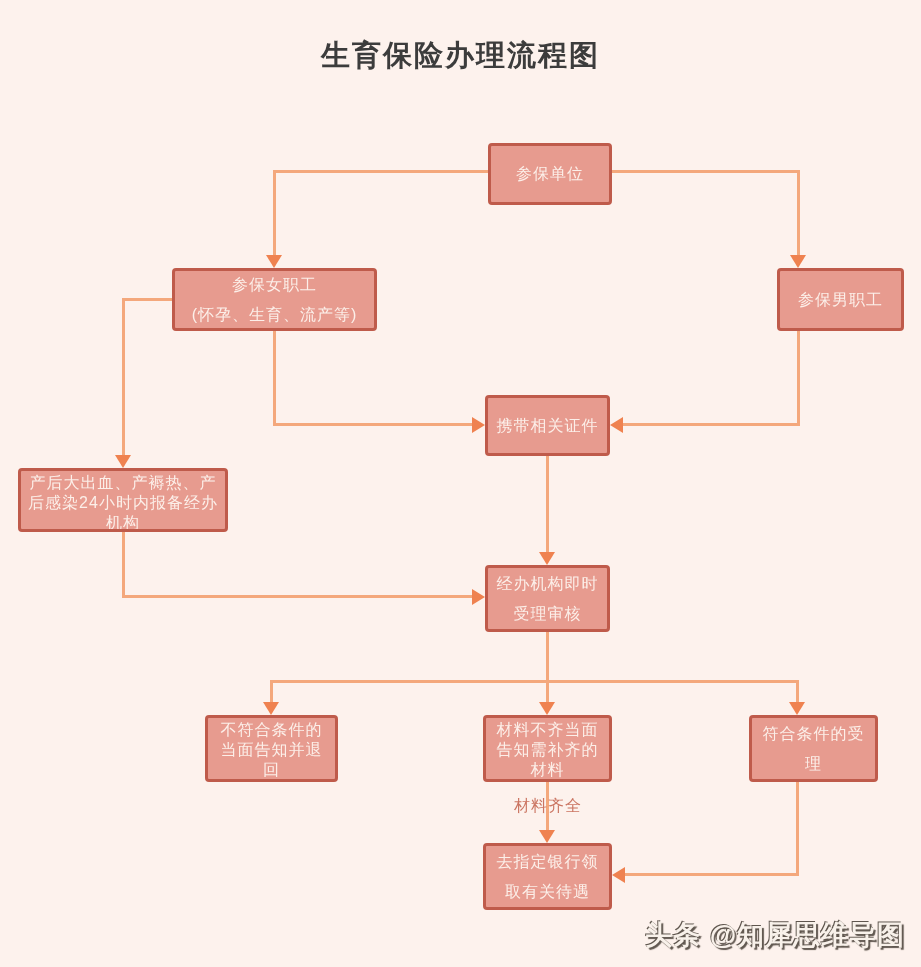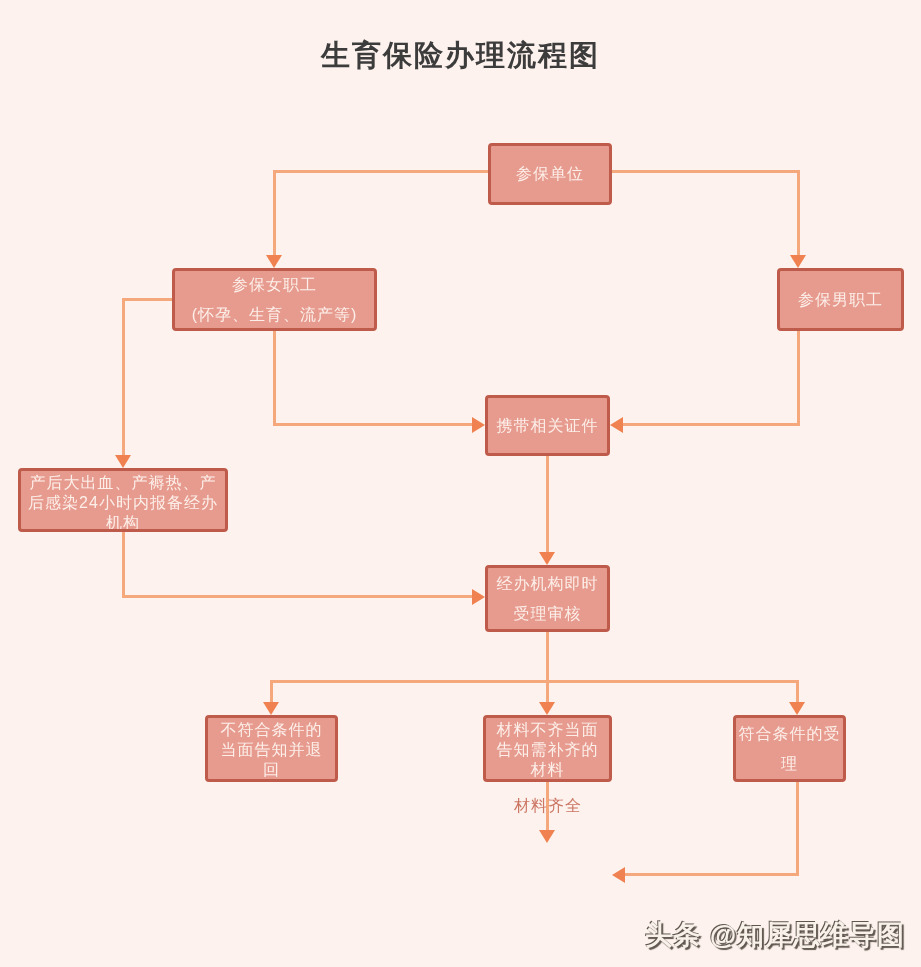--- a/index.html
+++ b/index.html
@@ -147,19 +147,21 @@
 受理审核</div>
 
   <div class="node clip-top" style="left:205px; top:715px; width:133px; height:67px;">不符合条件的
 当面告知并退
 回</div>
 
   <div class="node clip-top" style="left:483px; top:715px; width:129px; height:67px;">材料不齐当面
 告知需补齐的
 材料</div>
 
-  <div class="node" style="left:733px; top:715px; width:113px; height:67px;">符合条件的受
+  <div class="node" style="left:749px; top:715px; width:129px; height:67px;">符合条件的受
 理</div>
 
+  <div class="node" style="left:483px; top:843px; width:129px; height:67px;">去指定银行领
+取有关待遇</div>
 
   <div class="watermark">头条 @知犀思维导图</div>
 
 </div>
 
 </body></html>

